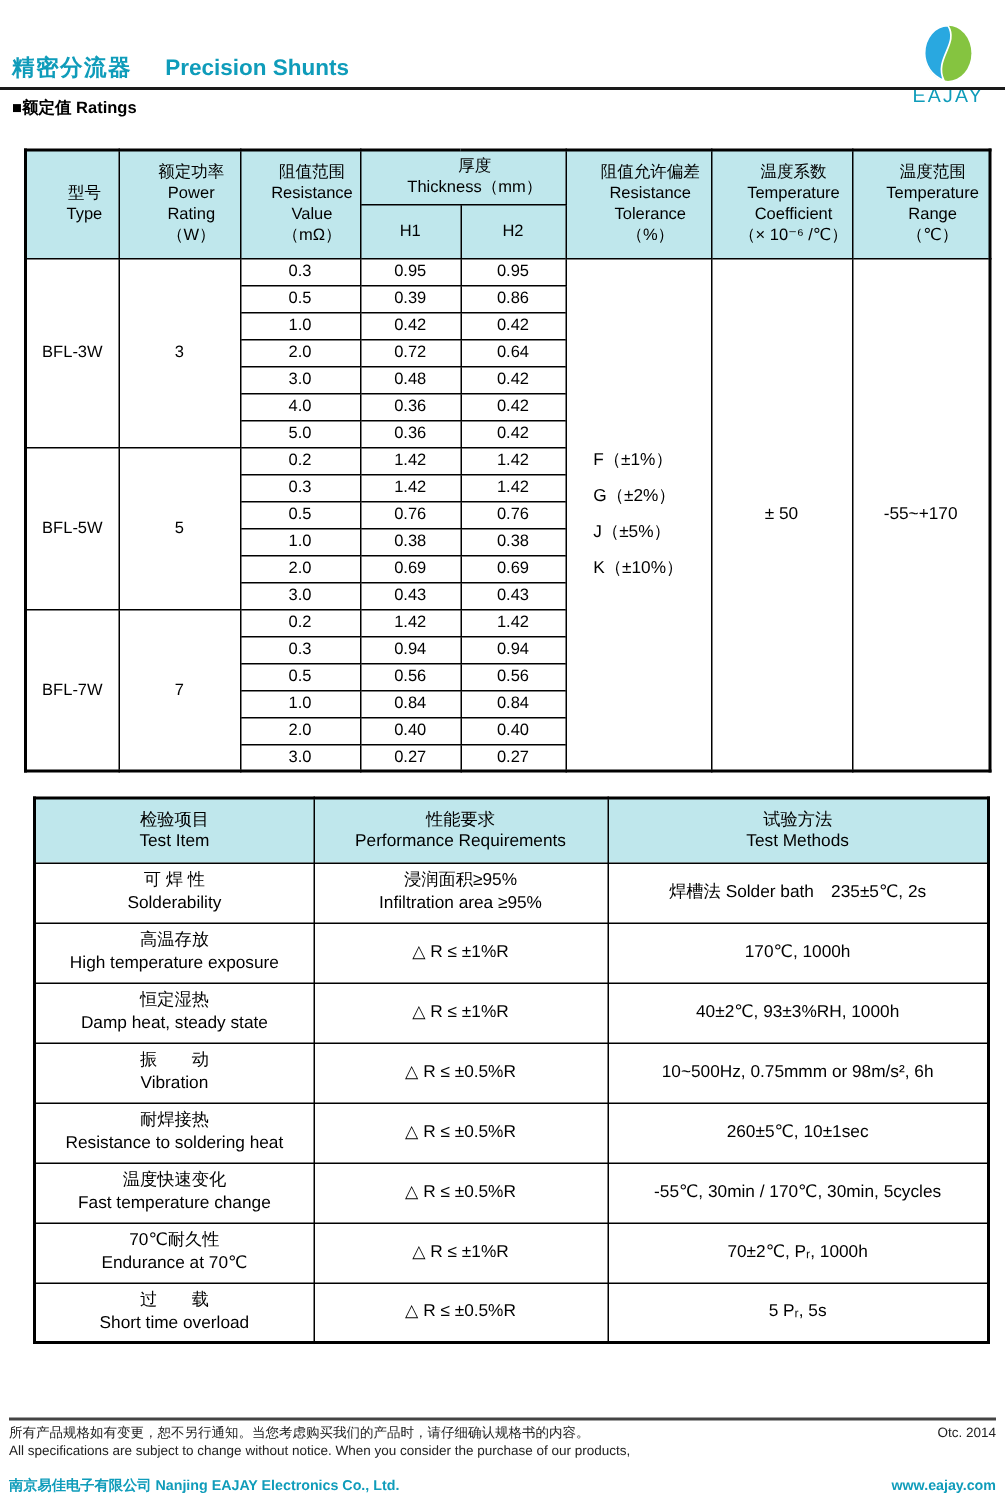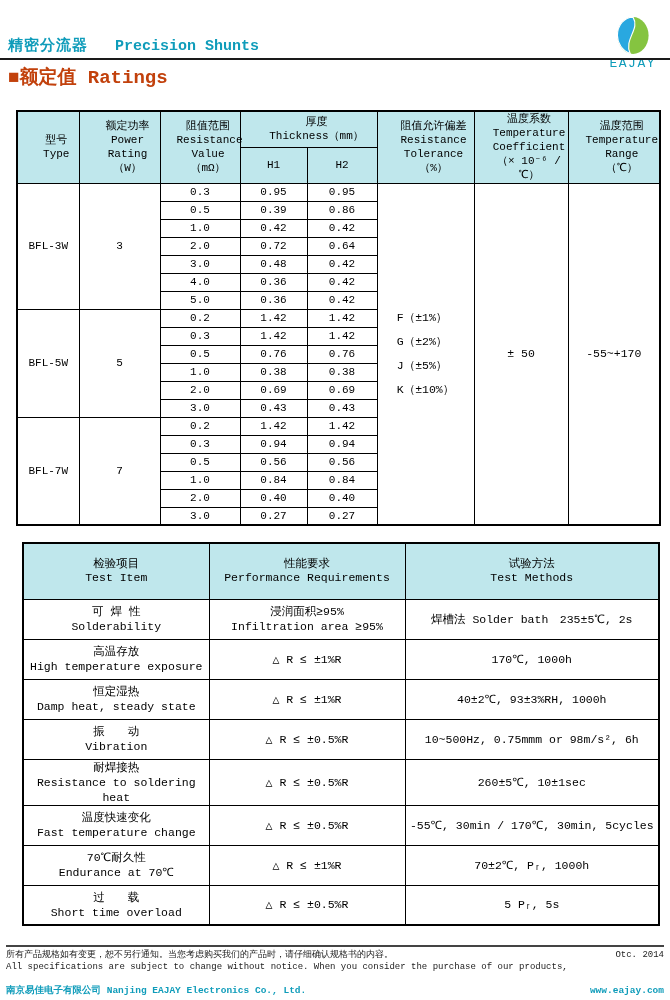--- a/index.html
+++ b/index.html
@@ -1,48 +1,48 @@
 <!DOCTYPE html>
 <html style="--accent: #0f9cba; --header-bg: #bfe7ec; --logo-blue: #29a8e0; --logo-green: #85c440; --rule: #1a1a1a;"><head>
 <meta charset="utf-8">
 <style>
   * { margin:0; padding:0; box-sizing:border-box; }
   body {
     font-family: "Liberation Sans", "DejaVu Sans", sans-serif;
     background:#fff; color:#000;
   }
-  .page { position:relative; width:670px; height:1000px; background:#fff; overflow:hidden;font-family:Liberation Mono, monospace; }
+  .page { position:relative; width:670px; height:1000px; background:#fff; overflow:hidden; }
 
   
   header { position:relative; height:60px; }
   .title { position:absolute; left:8px; top:36px; font-size:15px; font-weight:bold; color:var(--accent); }
   .title .zh { margin-right:18px; letter-spacing:1px; }
   .logo { position:absolute; right:14px; top:16px; display:flex; flex-direction:column; align-items:center; }
   .logo svg { width:34px; height:40px; }
   .logo .wordmark { font-size:13px; color:var(--accent); letter-spacing:1.5px; margin-top:0px; }
   .hrule { position:absolute; left:0; right:0; top:58px; height:2px; background:var(--rule); }
 
-  h2.section { font-size:19px; font-weight:bold; color:#c2410c; margin:4px 0 0 8px; }
+  h2.section { font-size:11px; font-weight:bold; color:#000000; margin:4px 0 0 8px; }
   h2.section.perf-title { margin-top:17px; }
 
   
   table { border-collapse:collapse; table-layout:fixed; border:2px solid #000; }
   th, td { border:1px solid #000; text-align:center; vertical-align:middle; font-weight:normal; }
   thead th { background:var(--header-bg); font-size:11px; line-height:14px; white-space:pre-line; }
 
   table.ratings { margin:20px 0 0 16px; width:643px; }
   table.ratings thead tr:first-child th { height:36px;padding-left:16px; }
   table.ratings thead tr:last-child th { height:36px; }
   table.ratings tbody td { height:18px; font-size:11px; }
   table.ratings td.tolerance-cell span,
   table.ratings td span.block-left { display:inline-block; text-align:left; white-space:pre-line; line-height:24px; font-size:11.5px; }
   table.ratings td.temp-coefficient-cell, table.ratings td.temp-range-cell { font-size:11.5px; }
 
   table.perf { margin:16px 0 0 22px; width:636px; }
-  table.perf thead th { height:56px; font-size:11.5px; }
+  table.perf thead th { height:43px; font-size:11.5px; }
   table.perf tbody td { height:40px; font-size:11.5px; line-height:15px; white-space:pre-line; }
 
   
   footer { position:absolute; left:6px; right:6px; top:945px; }
   .frule { height:2px; background:#444; margin-bottom:3px; }
   footer .line { font-size:9px; line-height:11.5px; color:#222; }
   footer .frow { display:flex; justify-content:space-between; }
   footer .company-row { margin-top:12px; }
   footer .company-row span { color:var(--accent); font-weight:bold; font-size:9.5px; }
 </style>

